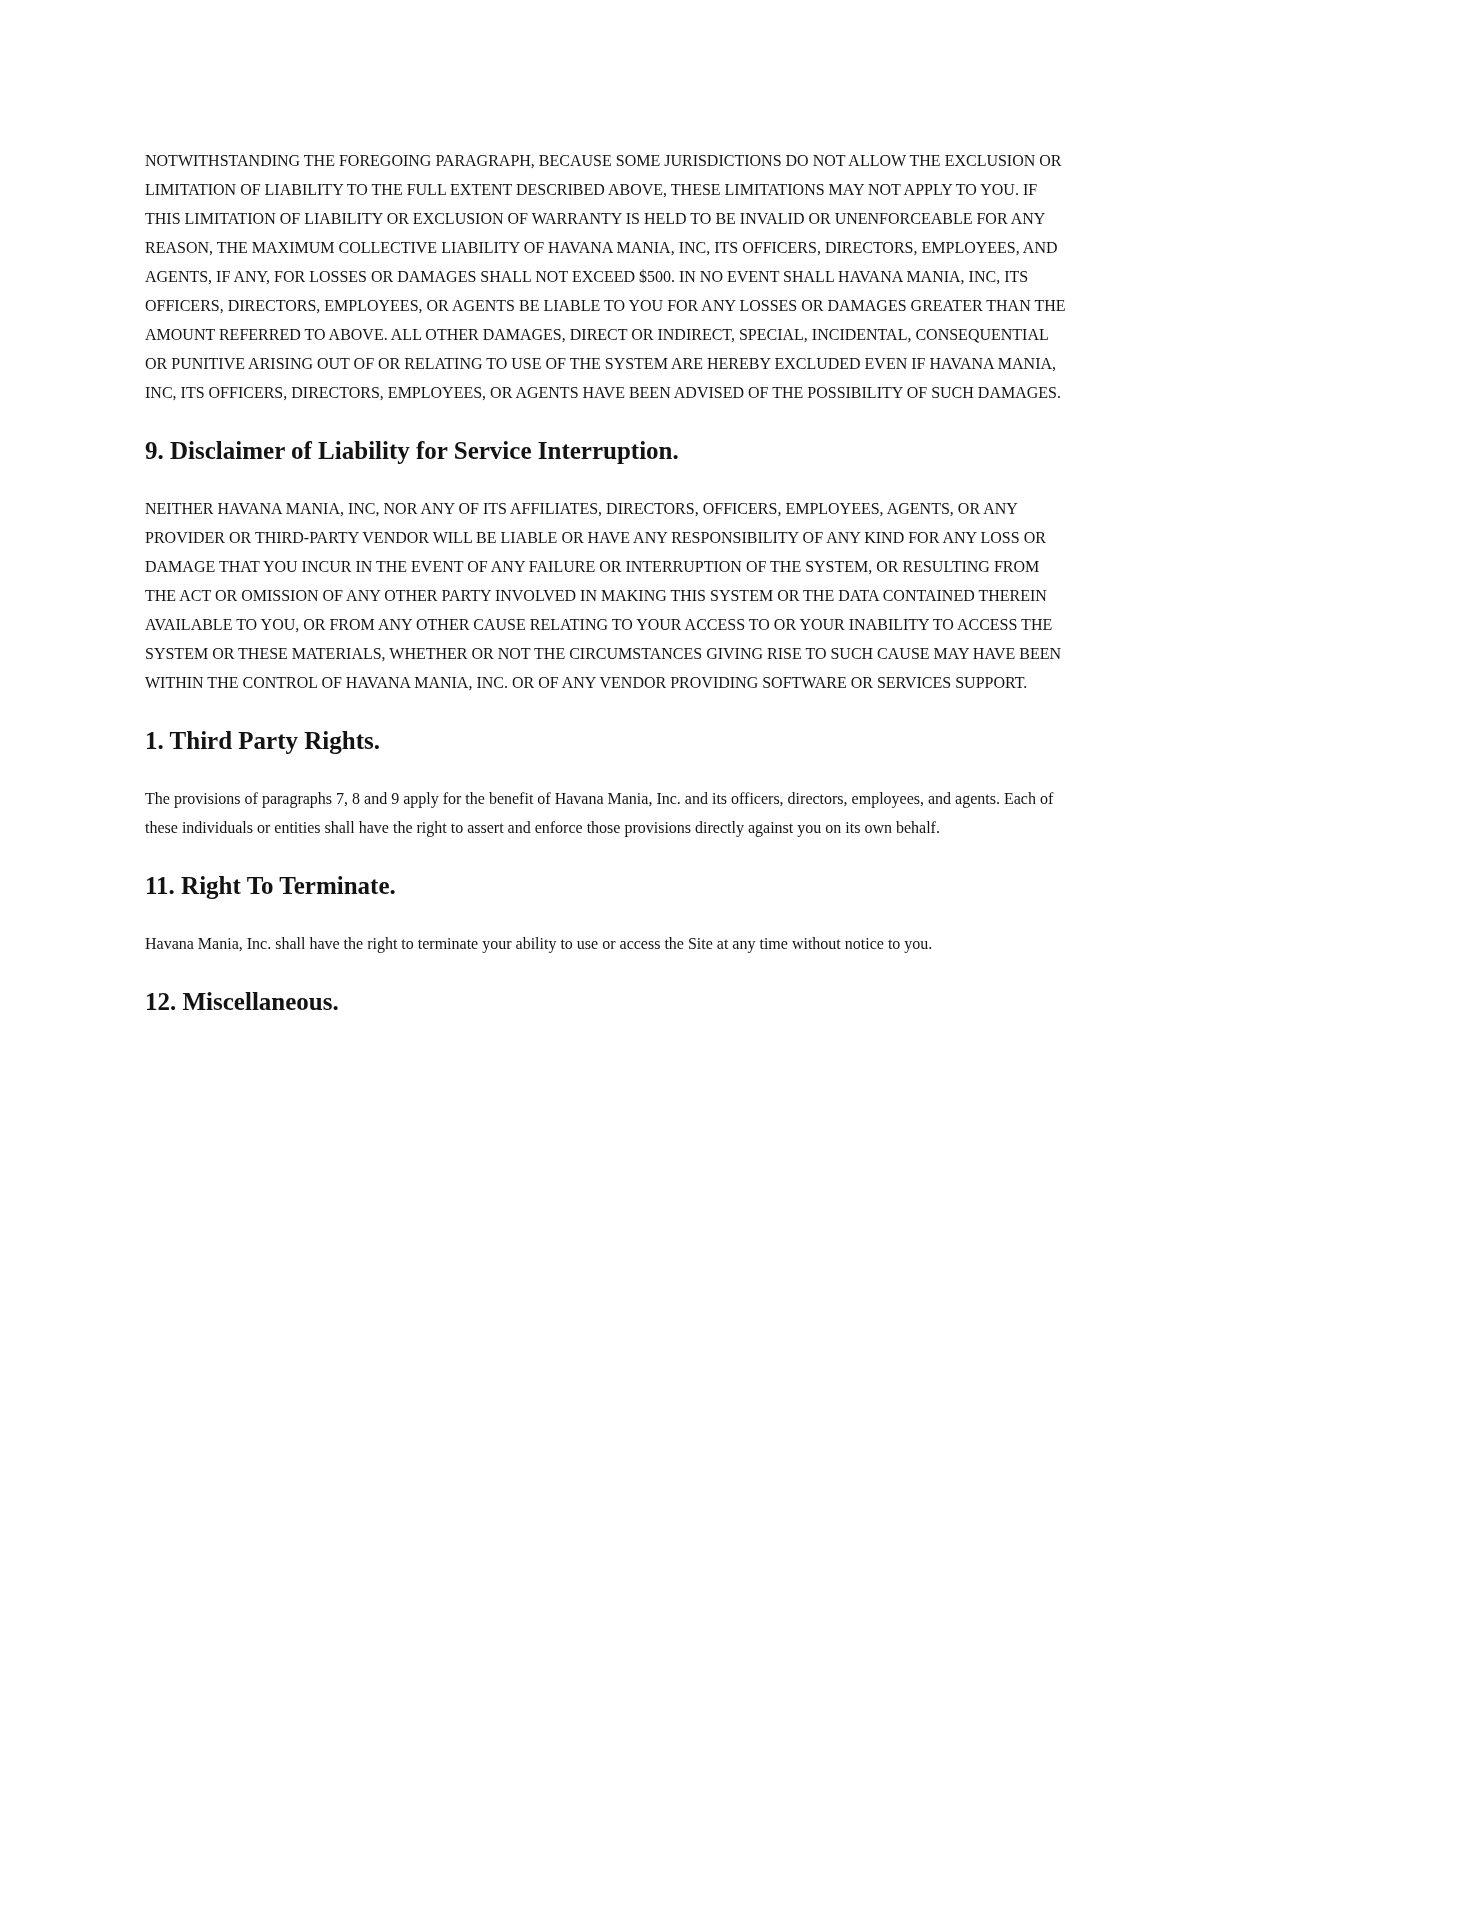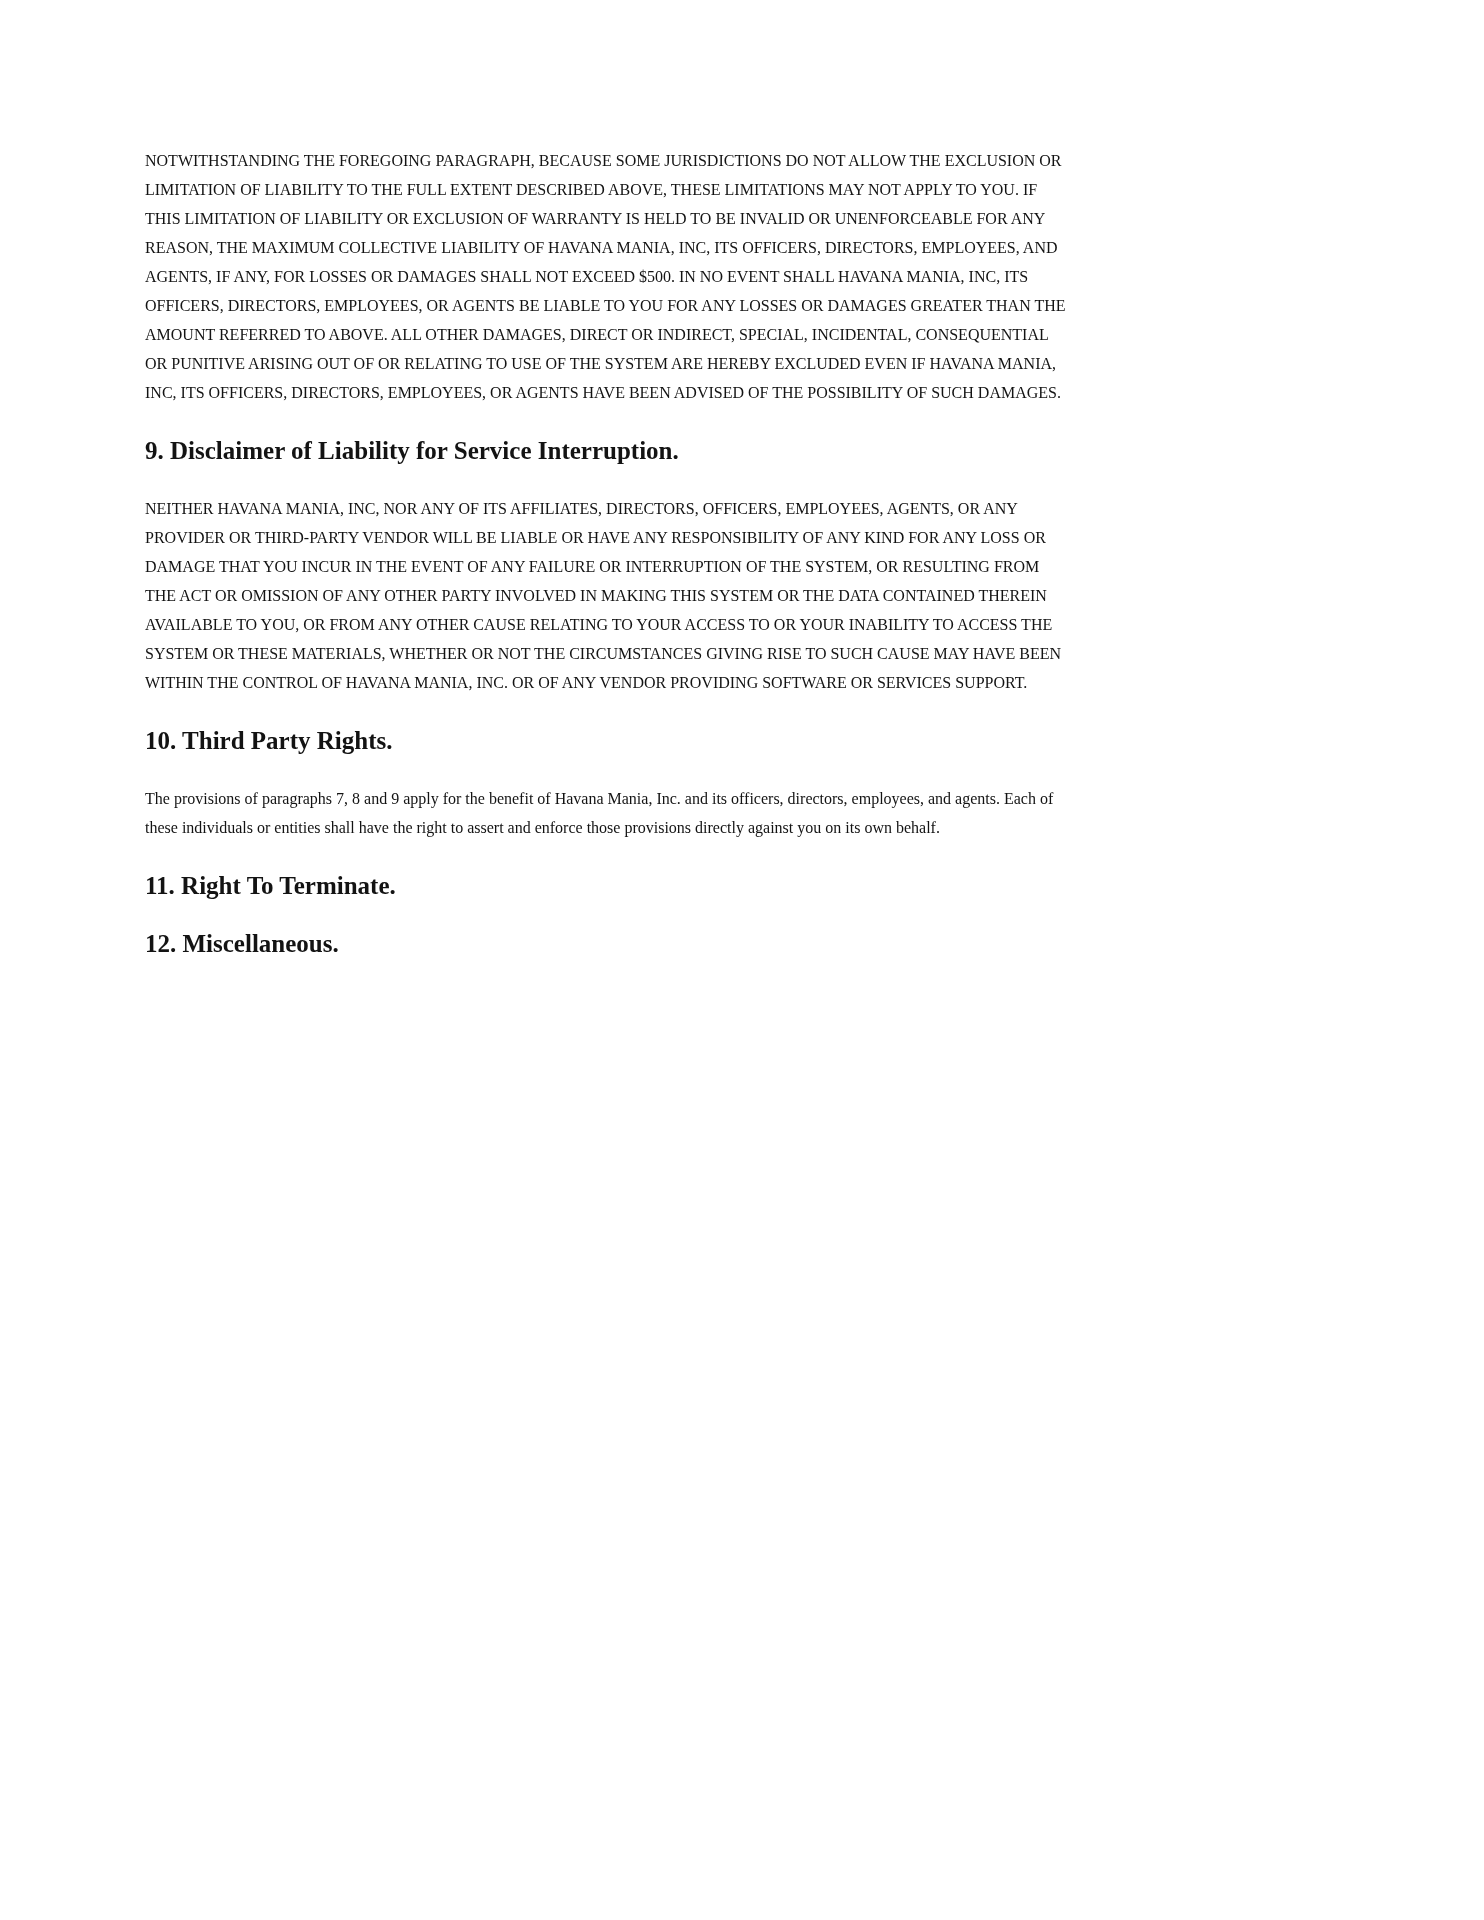--- a/index.html
+++ b/index.html
@@ -36,22 +36,23 @@
 </head>
 <body>
 
 <div class="page">
   <p class="para">NOTWITHSTANDING THE FOREGOING PARAGRAPH, BECAUSE SOME JURISDICTIONS DO NOT ALLOW THE EXCLUSION OR LIMITATION OF LIABILITY TO THE FULL EXTENT DESCRIBED ABOVE, THESE LIMITATIONS MAY NOT APPLY TO YOU. IF THIS LIMITATION OF LIABILITY OR EXCLUSION OF WARRANTY IS HELD TO BE INVALID OR UNENFORCEABLE FOR ANY REASON, THE MAXIMUM COLLECTIVE LIABILITY OF HAVANA MANIA, INC, ITS OFFICERS, DIRECTORS, EMPLOYEES, AND AGENTS, IF ANY, FOR LOSSES OR DAMAGES SHALL NOT EXCEED $500. IN NO EVENT SHALL HAVANA MANIA, INC, ITS OFFICERS, DIRECTORS, EMPLOYEES, OR AGENTS BE LIABLE TO YOU FOR ANY LOSSES OR DAMAGES GREATER THAN THE AMOUNT REFERRED TO ABOVE. ALL OTHER DAMAGES, DIRECT OR INDIRECT, SPECIAL, INCIDENTAL, CONSEQUENTIAL OR PUNITIVE ARISING OUT OF OR RELATING TO USE OF THE SYSTEM ARE HEREBY EXCLUDED EVEN IF HAVANA MANIA, INC, ITS OFFICERS, DIRECTORS, EMPLOYEES, OR AGENTS HAVE BEEN ADVISED OF THE POSSIBILITY OF SUCH DAMAGES.</p>
 
   <p class="heading">9. Disclaimer of Liability for Service Interruption.</p>
 
   <p class="para">NEITHER HAVANA MANIA, INC, NOR ANY OF ITS AFFILIATES, DIRECTORS, OFFICERS, EMPLOYEES, AGENTS, OR ANY PROVIDER OR THIRD-PARTY VENDOR WILL BE LIABLE OR HAVE ANY RESPONSIBILITY OF ANY KIND FOR ANY LOSS OR DAMAGE THAT YOU INCUR IN THE EVENT OF ANY FAILURE OR INTERRUPTION OF THE SYSTEM, OR RESULTING FROM THE ACT OR OMISSION OF ANY OTHER PARTY INVOLVED IN MAKING THIS SYSTEM OR THE DATA CONTAINED THEREIN AVAILABLE TO YOU, OR FROM ANY OTHER CAUSE RELATING TO YOUR ACCESS TO OR YOUR INABILITY TO ACCESS THE SYSTEM OR THESE MATERIALS, WHETHER OR NOT THE CIRCUMSTANCES GIVING RISE TO SUCH CAUSE MAY HAVE BEEN WITHIN THE CONTROL OF HAVANA MANIA, INC. OR OF ANY VENDOR PROVIDING SOFTWARE OR SERVICES SUPPORT.</p>
 
-  <p class="heading">10. Third Party Rights.</p>
+  <p class="heading">1. Third Party Rights.</p>
 
   <p class="para">The provisions of paragraphs 7, 8 and 9 apply for the benefit of Havana Mania, Inc. and its officers, directors, employees, and agents. Each of these individuals or entities shall have the right to assert and enforce those provisions directly against you on its own behalf.</p>
 
   <p class="heading">11. Right To Terminate.</p>
 
+  <p class="para">Havana Mania, Inc. shall have the right to terminate your ability to use or access the Site at any time without notice to you.</p>
 
   <p class="heading">12. Miscellaneous.</p>
 
 </div>
 
 </body></html>

